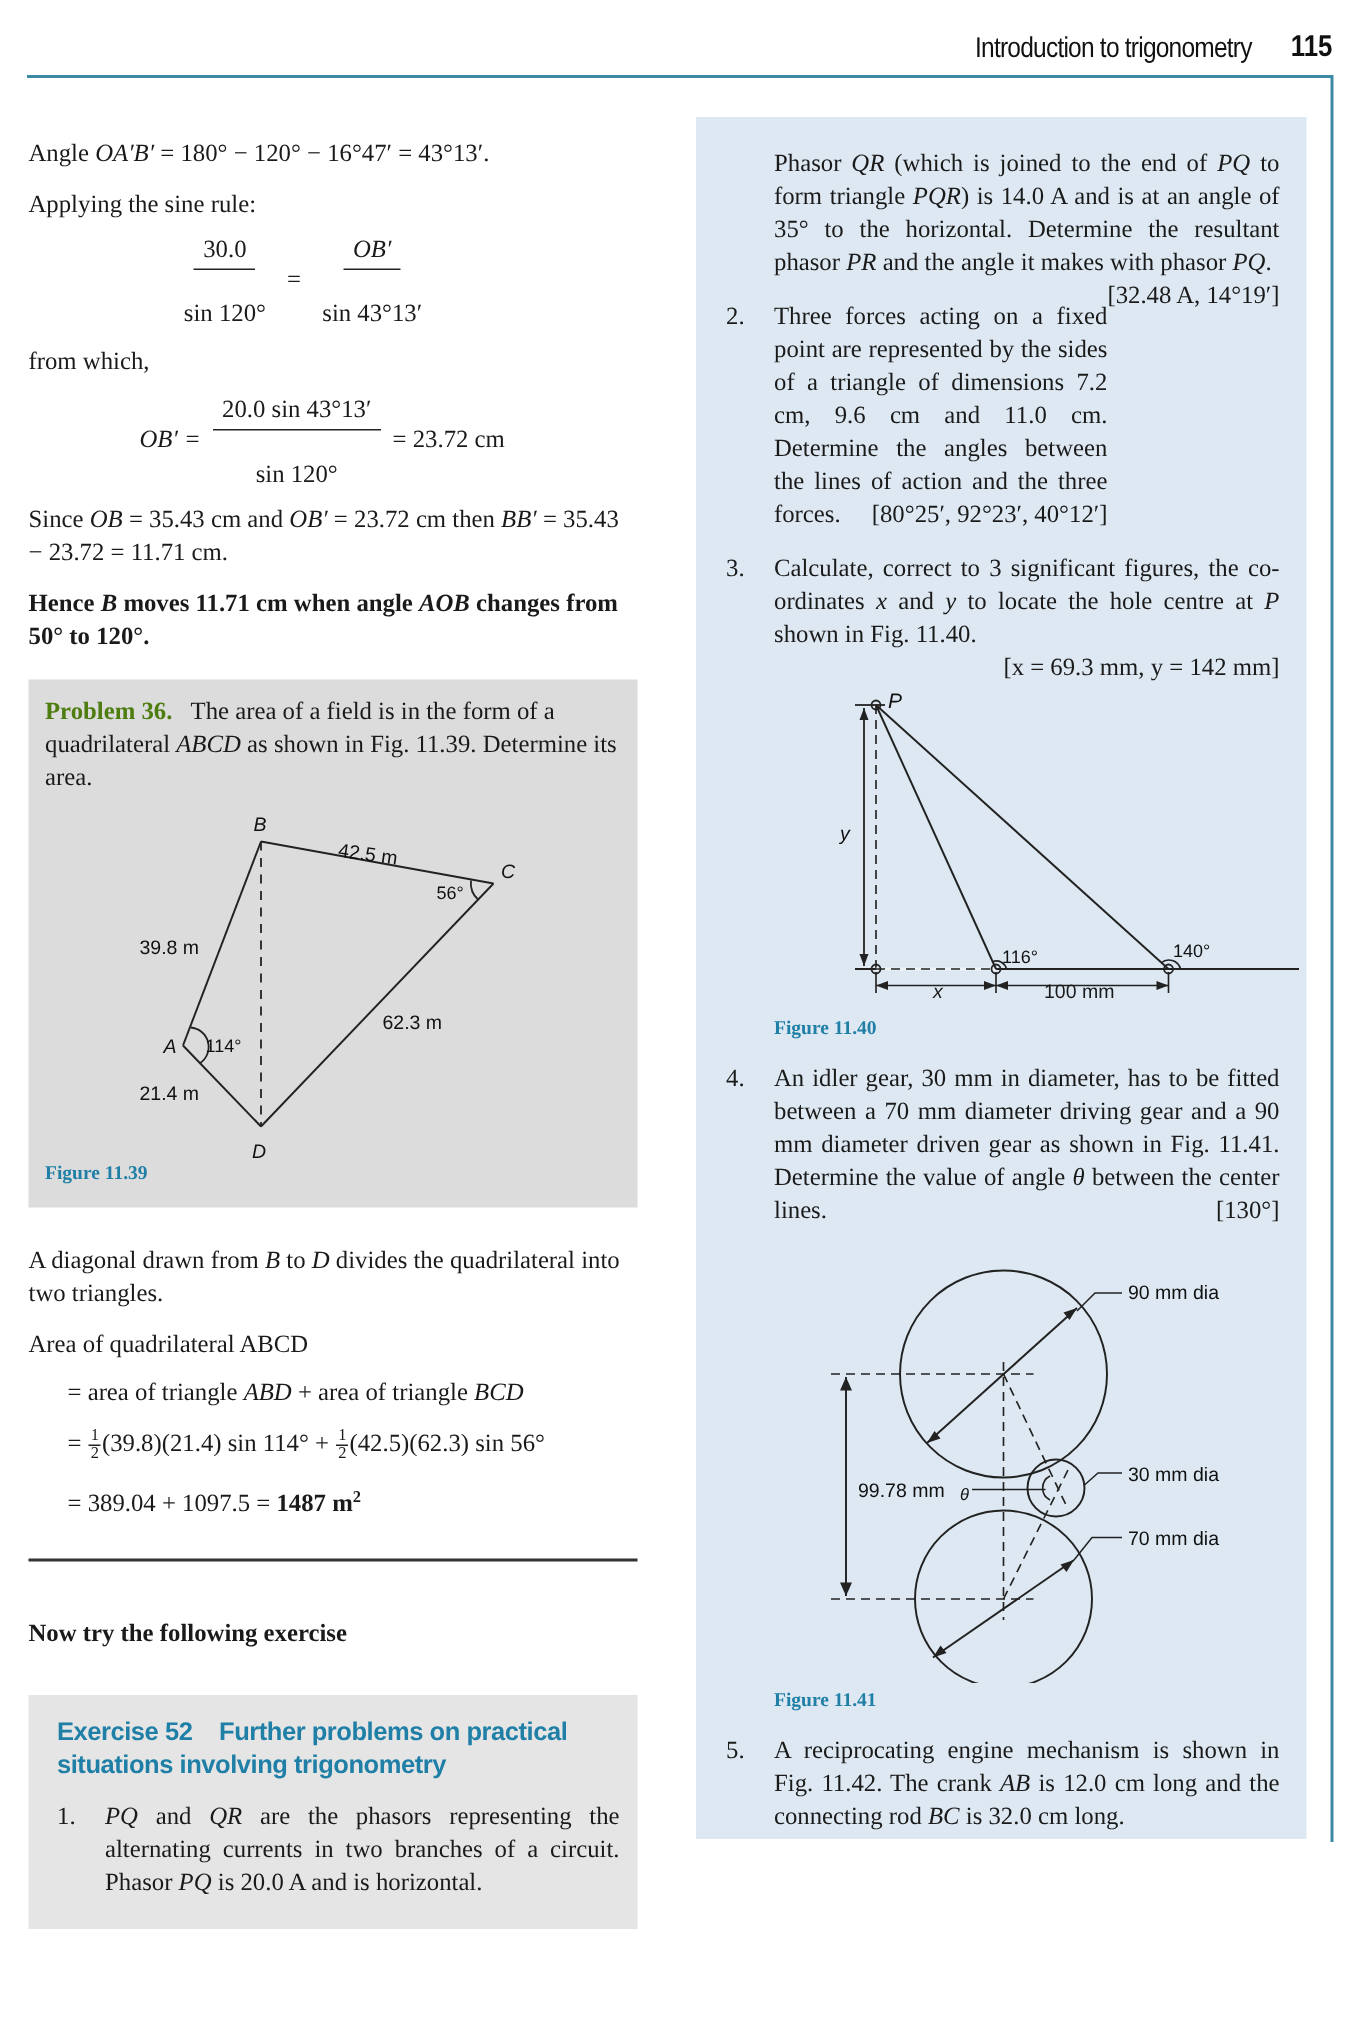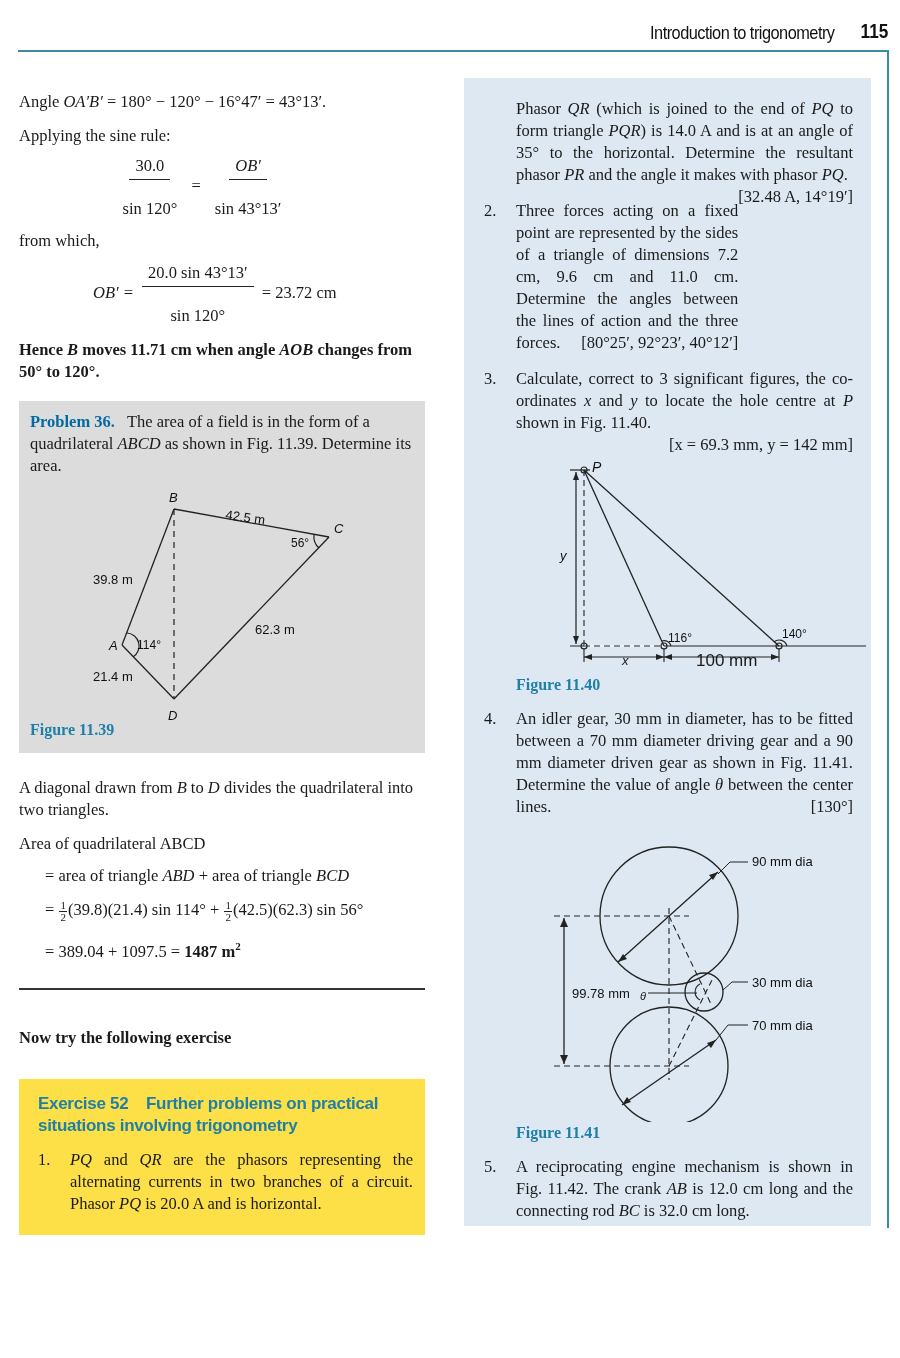--- a/index.html
+++ b/index.html
@@ -20,25 +20,25 @@
   .i { font-style: italic; }
   .b { font-weight: bold; }
   .frac { display: inline-flex; flex-direction: column; align-items: center; vertical-align: middle; margin: 0 4px; gap: 16px; }
   .frac .num { border-bottom: 1.3px solid #222; padding: 0 6px 2px; }
   .frac .den { padding: 2px 6px 0; }
   .eq-center { text-align: center; }
   .small-frac { display: inline-flex; flex-direction: column; align-items: center; vertical-align: middle; font-size: 11px; line-height: 11px; margin: 0 1px; }
   .small-frac .num { border-bottom: 1px solid #222; padding: 0 1px; }
 
   .problem-box { background: #dcdcdc; margin-top: 18px; width: 406px; padding: 10px 10px 10px 11px; box-sizing: border-box; height: 352px; position: relative; }
-  .problem-label { color: #0369a1; font-weight: bold; }
-  .fig-caption { color: #1f7fa6; font-weight: bold; font-size: 16px; }
+  .problem-label { color: #4d7c0f; font-weight: bold; }
+  .fig-caption { color: #1f7fa6; font-weight: bold; font-size: 13px; }
 
   .divider { height: 2px; background: #333; margin-top: 26px; width: 406px; }
-  .exercise-box { background: #fde047; margin-top: 30px; width: 406px; padding: 14px 12px 12px 19px; box-sizing: border-box; height: 156px; }
+  .exercise-box { background: #e5e5e5; margin-top: 30px; width: 406px; padding: 14px 12px 12px 19px; box-sizing: border-box; height: 156px; }
   .exercise-title { font-family: "Liberation Sans", "DejaVu Sans", sans-serif; color: #1f7fa6; font-weight: bold; font-size: 17px; line-height: 22px; letter-spacing: -0.3px; }
   .ex-item { display: flex; margin-top: 12px; }
   .ex-num { width: 32px; flex: none; }
   .ex-text { flex: 1; text-align: justify; }
   .ans { float: right; }
 
   .right-inner { padding: 20px 18px 0 20px; font-size: 16.5px; line-height: 22px; }
   .svg-fig { display: block; }
   .lbl { font-family: "Liberation Sans", "DejaVu Sans", sans-serif; font-size: 13px; fill: #111; }
   .lbl-i { font-family: "Liberation Sans", "DejaVu Sans", sans-serif; font-size: 13px; font-style: italic; fill: #111; }
@@ -69,20 +69,21 @@
   </div>
   <p style="margin-top:10px">from which,</p>
   <div style="margin-top:10px; padding-left:74px">
     <span class="i">OB′ =</span>
     <span class="frac">
         <span class="num">20.0 sin 43°13′</span>
         <span class="den">sin 120°</span>
       </span>
     <span>= 23.72 cm</span>
   </div>
+  <p style="margin-top:8px">Since <span class="i">OB</span> = 35.43 cm and <span class="i">OB′</span> = 23.72 cm then <span class="i">BB′</span> = 35.43 − 23.72 = 11.71 cm.</p>
   <p style="margin-top:12px" class="b">Hence <span class="i">B</span> moves 11.71 cm when angle <span class="i">AOB</span> changes from 50° to 120°.</p>
 
   <div class="problem-box">
     <p><span class="problem-label">Problem 36.</span>&nbsp;&nbsp; The area of a field is in the form of a quadrilateral <span class="i">ABCD</span> as shown in Fig. 11.39. Determine its area.</p>
     <svg class="svg-fig" width="386" height="250" viewBox="0 0 386 250" style="position:absolute; left:10px; top:84px;">
       <line x1="145" y1="24" x2="93" y2="160" stroke="#222" stroke-width="1.3"></line>
       <line x1="145" y1="24" x2="300" y2="52" stroke="#222" stroke-width="1.3"></line>
       <line x1="300" y1="52" x2="145" y2="214" stroke="#222" stroke-width="1.3"></line>
       <line x1="93" y1="160" x2="145" y2="214" stroke="#222" stroke-width="1.3"></line>
       <line x1="145" y1="24" x2="145" y2="214" stroke="#222" stroke-width="1.2" stroke-dasharray="6,5"></line>
@@ -172,21 +173,21 @@
       <polygon points="118,195 110,192 110,198" fill="#222"></polygon>
       <polygon points="118,195 126,192 126,198" fill="#222"></polygon>
       <polygon points="233,195 225,192 225,198" fill="#222"></polygon>
       <text x="46" y="10" class="lbl-i" style="font-size:14px">P</text>
       <text x="14" y="98" class="lbl-i">y</text>
       <text x="122" y="180" class="lbl" style="font-size:12px">116°</text>
       <text x="236" y="176" class="lbl" style="font-size:12px">140°</text>
     </svg>
     <div style="position:relative; height:0">
       <span class="lbl-i" style="position:absolute; left:138px; top:-12px; font-family:'Liberation Sans',sans-serif; font-style:italic; font-size:13px">x</span>
-      <span style="position:absolute; left:212px; top:-12px; font-family:'Liberation Sans',sans-serif; font-size:17px">100 mm</span>
+      <span style="position:absolute; left:212px; top:-12px; font-family:'Liberation Sans',sans-serif; font-size:13px">100 mm</span>
     </div>
     <div class="fig-caption" style="margin-left:32px; margin-top:12px">Figure 11.40</div>
 
     <div class="ex-item" style="margin-top:12px">
       <span class="ex-num">4.</span>
       <span class="ex-text">An idler gear, 30 mm in diameter, has to be fitted between a 70 mm diameter driving gear and a 90 mm diameter driven gear as shown in Fig. 11.41. Determine the value of angle <span class="i">θ</span> between the center lines. <span class="ans">[130°]</span></span>
     </div>
 
     <svg class="svg-fig" width="370" height="290" viewBox="0 0 370 290" style="margin-top:14px; margin-left:50px;">
       <circle cx="135" cy="84" r="69" fill="none" stroke="#222" stroke-width="1.3"></circle>

